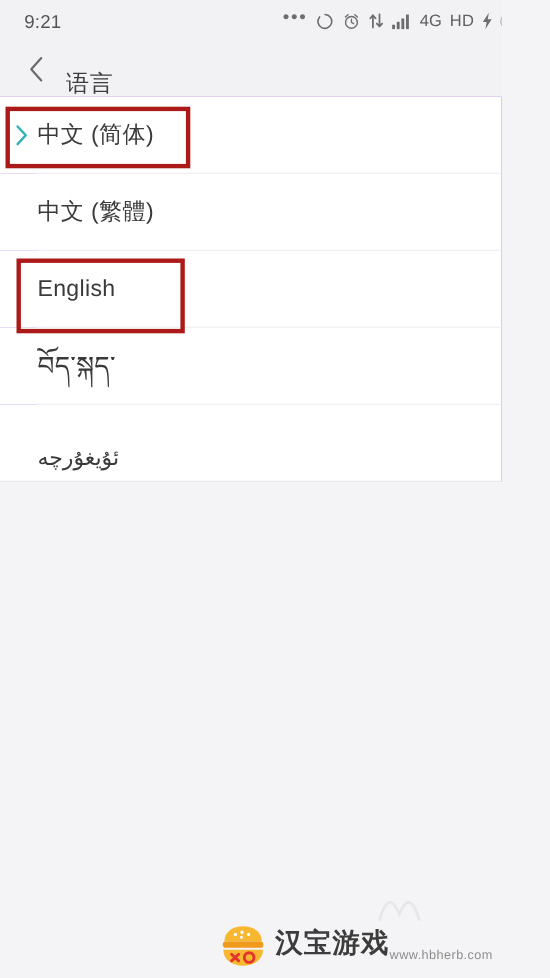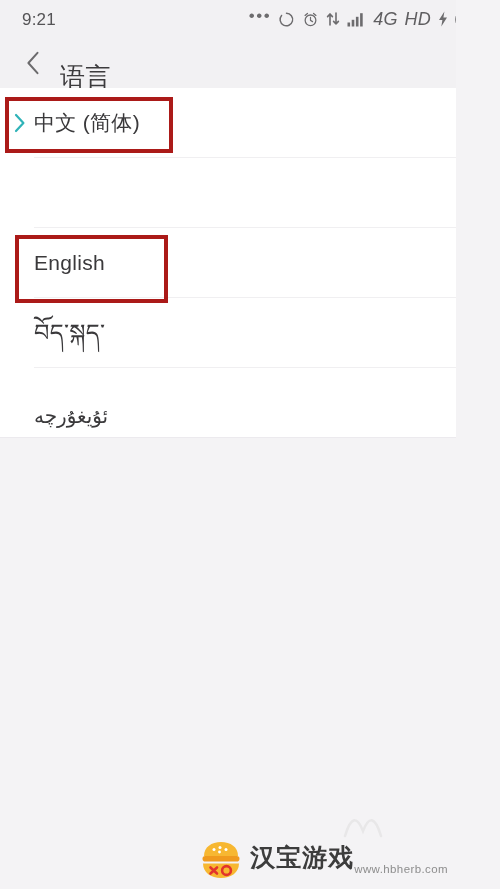--- a/index.html
+++ b/index.html
@@ -54,25 +54,24 @@
   .sicon svg { display: block; }
   .dots {
     font-size: 17px;
     letter-spacing: 1.5px;
     color: #6d6c6e;
     line-height: 1;
     position: relative;
     top: -4px;
   }
   .net-label {
-    font-size: 18px;
+    font-size: 15px;
     color: #5f5e60;
     line-height: 1;
     letter-spacing: 0.2px;
-    font-style: italic;
   }
   .battery {
     width: 31px; height: 15px;
     border: 1.6px solid #8b8a8c;
     border-radius: 7px;
     position: relative;
     box-sizing: border-box;
     padding: 1.5px;
   }
   .battery::after {
@@ -101,21 +100,21 @@
     padding-left: 18px;
     box-sizing: border-box;
   }
   #back-btn {
     width: 30px; height: 30px;
     display: flex; align-items: center; justify-content: center;
     cursor: pointer;
   }
   #back-btn svg { display: block; }
   #page-title {
-    font-size: 25px;
+    font-size: 21px;
     color: #3c3b3d;
     margin-left: 12px;
     letter-spacing: 0.5px;
     line-height: 1;
     margin-top: 27px;
   }
 
   
   #lang-list {
     position: absolute;
@@ -285,20 +284,21 @@
       <span class="chev-marker">
         <svg width="12" height="20" viewBox="0 0 12 20">
           <path d="M2 2 L9.4 10 L2 18" fill="none" stroke="#2fb3b8" stroke-width="2.2" stroke-linecap="round" stroke-linejoin="round"></path>
         </svg>
       </span>
       <span class="lang-label script-han">中文 (简体)</span>
       <span class="divider"></span>
     </div>
 
     <div class="lang-row">
+      <span class="lang-label script-han">中文 (繁體)</span>
       <span class="divider"></span>
     </div>
 
     <div class="lang-row">
       <span class="lang-label">English</span>
       <span class="divider"></span>
     </div>
 
     <div class="lang-row">
       <span class="lang-label script-tib">བོད་སྐད་</span>

